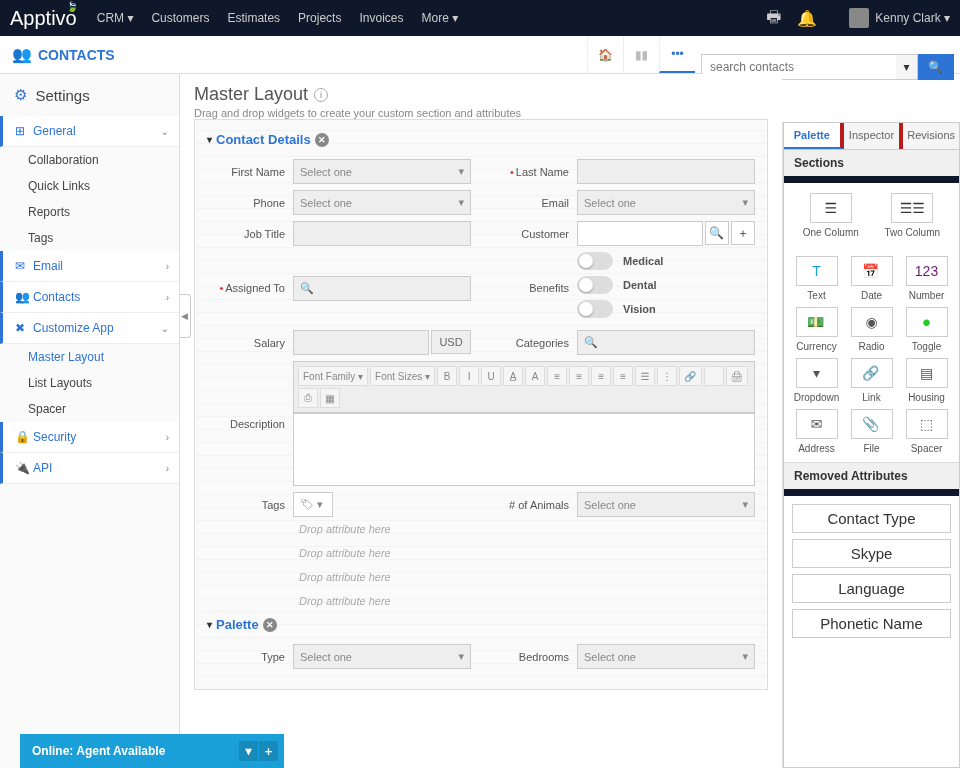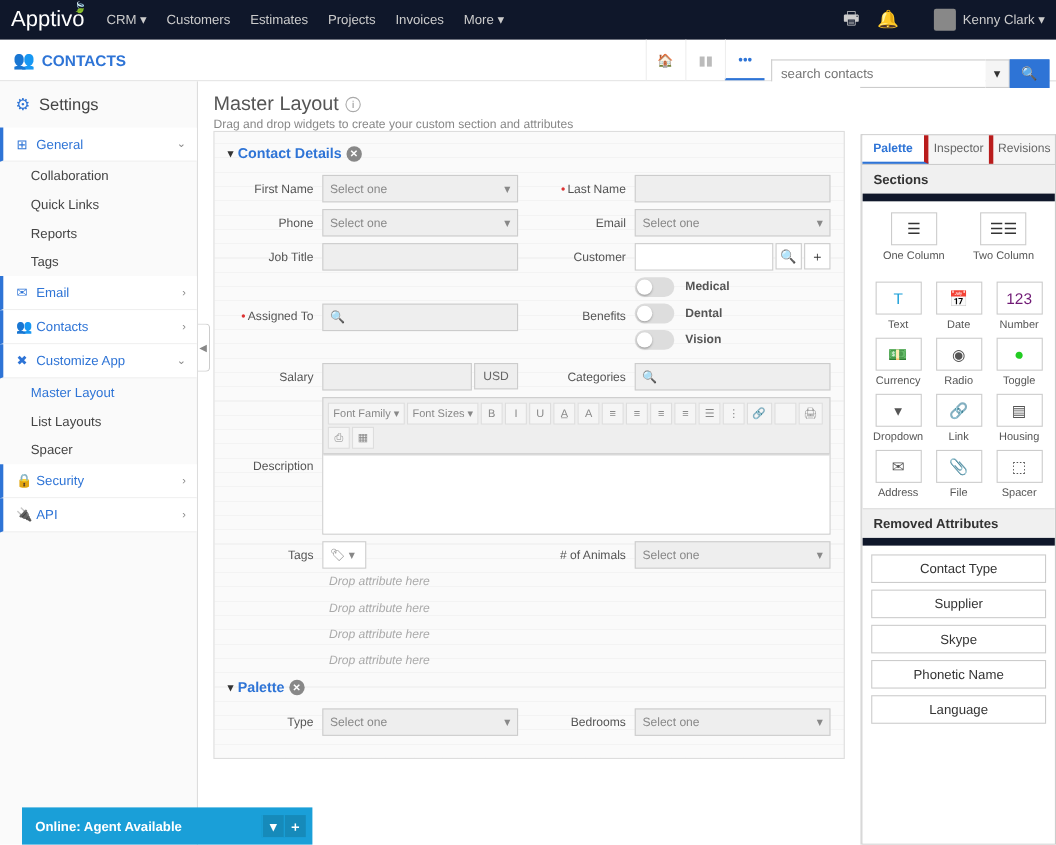--- a/index.html
+++ b/index.html
@@ -85,21 +85,21 @@
 .rtab.active { background: #fff; color: #2e74d6; font-weight: bold; border-bottom: 2px solid #2e74d6; }
 .rbody { border: 1px solid #ccc; flex: 1; overflow-y: auto; padding: 0; }
 .rsect-title { background: #f0f0f0; padding: 6px 10px; font-weight: bold; font-size: 12px; border-bottom: 7px solid #0f172a; border-top: 1px solid #ddd; }
 .rsect-title:first-child { border-top: none; }
 .pal-grid { display: grid; grid-template-columns: repeat(2, 1fr); gap: 8px; padding: 10px; }
 .pal-grid3 { display: grid; grid-template-columns: repeat(3, 1fr); gap: 6px; padding: 8px; }
 .pal-item { display: flex; flex-direction: column; align-items: center; gap: 4px; cursor: pointer; }
 .pal-box { width: 42px; height: 30px; border: 1px solid #ccc; background: #fff; display: flex; align-items: center; justify-content: center; font-size: 14px; }
 .pal-label { font-size: 10px; color: #555; text-align: center; }
 .removed-list { padding: 8px; display: flex; flex-direction: column; gap: 6px; }
-.removed-item { border: 1px solid #ccc; background: #fff; padding: 5px; text-align: center; font-size: 12px; cursor: pointer; }
+.removed-item { border: 1px solid #ccc; background: #fff; padding: 5px; text-align: center; font-size: 15px; cursor: pointer; }
 
 
 .chat { position: absolute; bottom: 0; left: 20px; width: 264px; background: #1a9fd8; color: #fff; display: flex; align-items: center; padding: 7px 6px 7px 12px; font-size: 12px; font-weight: bold; }
 .chat .btns { margin-left: auto; display: flex; gap: 0; }
 .chat .btn { width: 20px; height: 20px; background: #168aba; display: flex; align-items: center; justify-content: center; cursor: pointer; border-left: 1px solid #1a9fd8; }
 </style>
 </head>
 <body>
 
 <div class="topbar">
@@ -411,24 +411,23 @@
             <div class="pal-label">File</div>
           </div>
           <div class="pal-item">
             <div class="pal-box" style="color:#555">⬚</div>
             <div class="pal-label">Spacer</div>
           </div>
         </div>
       <div class="rsect-title">Removed Attributes</div>
       <div class="removed-list" id="removed-list">
           <div class="removed-item">Contact Type</div>
-          <div class="removed-item">Supplier</div>
           <div class="removed-item">Skype</div>
+          <div class="removed-item">Language</div>
           <div class="removed-item">Phonetic Name</div>
-          <div class="removed-item">Language</div>
         </div>
     </div>
   </div>
 </div>
 
 <div class="chat">
   <span>Online: Agent Available</span>
   <div class="btns">
     <div class="btn">▾</div>
     <div class="btn">＋</div>

